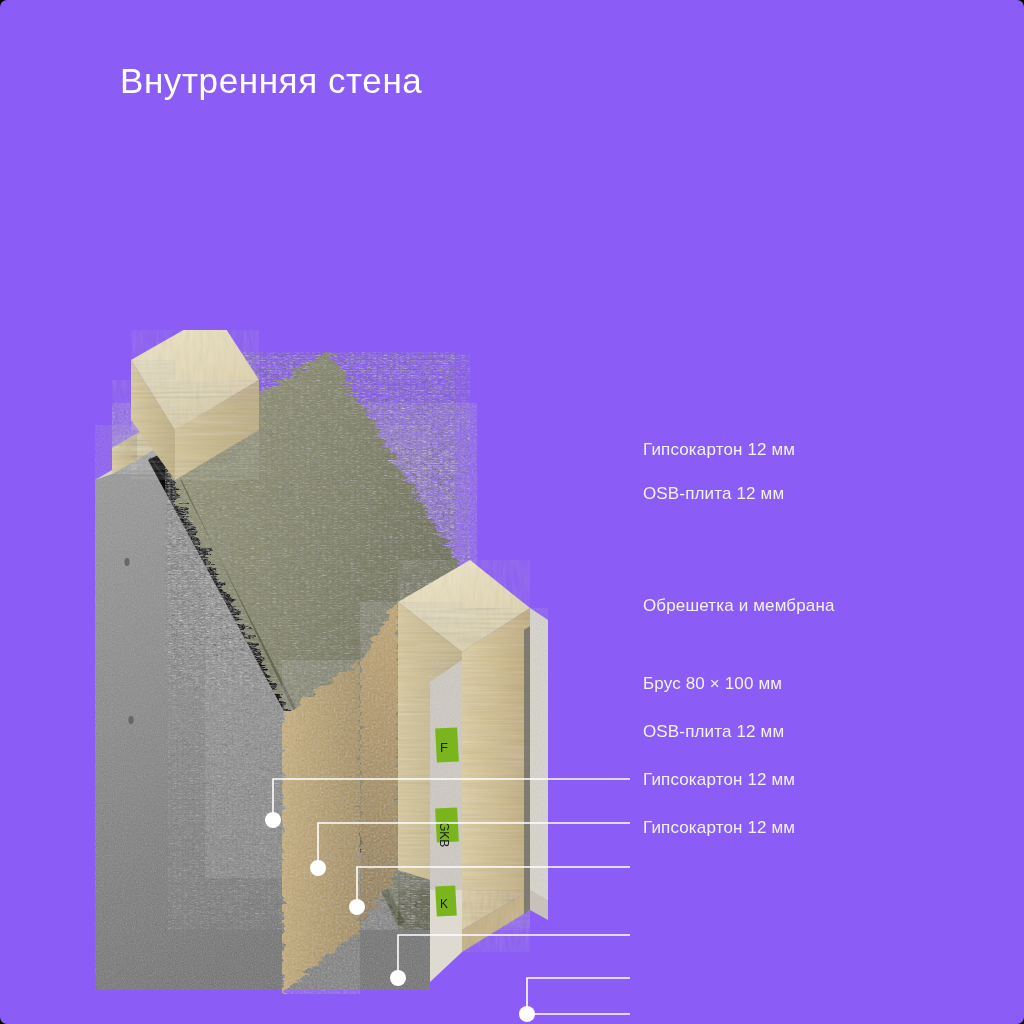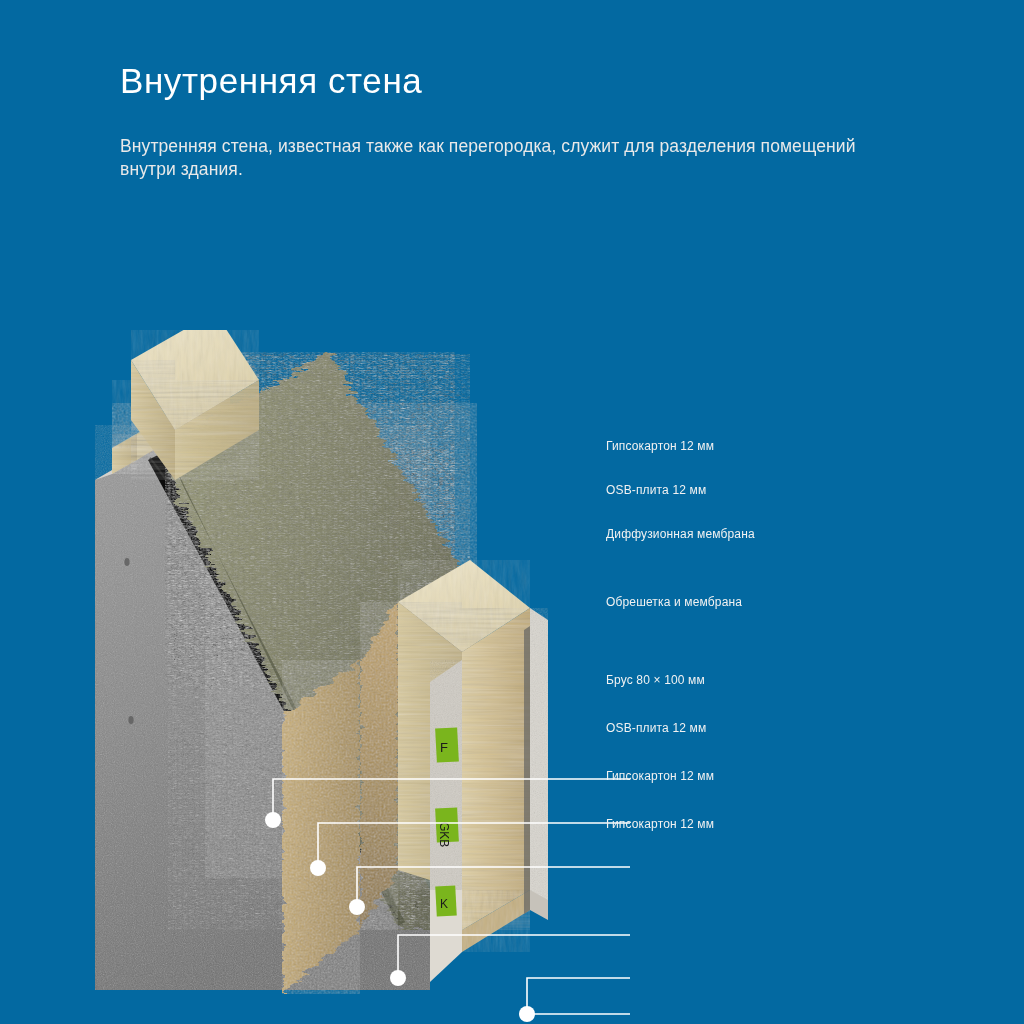--- a/index.html
+++ b/index.html
@@ -1,63 +1,62 @@
 <!DOCTYPE html>
 <html lang="ru"><head>
 <meta charset="utf-8">
 <style>
   html,body{margin:0;padding:0;background:#000;}
   body{
     width:1024px;height:1024px;overflow:hidden;
     font-family:"Liberation Sans","DejaVu Sans",sans-serif;
     color:#ffffff;position:relative;
   }
-  .page{position:absolute;inset:0;background:#0369a1;}
+  .page{position:absolute;inset:0;background:#8b5cf6;border-radius:7px;}
 
   
   .header{position:absolute;left:120px;top:62px;width:790px;}
   .title{
     font-size:35px;font-weight:400;letter-spacing:.6px;
     color:#ffffff;margin:0 0 34px 0;line-height:1.1;
   }
   .para{margin:0 0 18px 0;}
   .para p{
     margin:0 0 14px 0;font-size:17.5px;line-height:1.32;
     color:#e9e9e9;font-weight:400;letter-spacing:.1px;
   }
 
   
   .stage{position:absolute;left:0;top:330px;width:1024px;height:694px;}
   .art{position:absolute;left:0;top:0;width:1024px;height:694px;}
 
   
   .labels{position:absolute;left:0;top:0;width:1024px;height:694px;}
   .label{
-    position:absolute;left:606px;
-    font-size:12px;line-height:1.42;color:#f2f2f2;
+    position:absolute;left:643px;
+    font-size:17px;line-height:1.42;color:#f2f2f2;
     white-space:nowrap;letter-spacing:.15px;
   }
   .l0{top:108px;}
   .l1{top:152px;}
   .l2{top:196px;}
   .l3{top:264px;}
   .l4{top:342px;}
   .l5{top:390px;}
   .l6{top:438px;}
   .l7{top:486px;}
 </style>
 </head>
 <body>
 
 <div class="page">
 
   <div class="header">
     <h1 class="title">Внутренняя стена</h1>
     <div class="para">
-      <p>Внутренняя стена, известная также как перегородка, служит для разделения помещений внутри здания.</p>
     </div>
   </div>
 
   <div class="stage">
 
     <svg class="art" viewBox="0 0 1024 694" preserveAspectRatio="none">
       <defs>
 
         <filter id="fGrain" x="0" y="0" width="100%" height="100%">
           <feTurbulence type="fractalNoise" baseFrequency="0.9" numOctaves="4" seed="7" result="n"></feTurbulence>
@@ -253,21 +252,20 @@
         <circle cx="523" cy="732" r="8"></circle>
         <circle cx="521" cy="780" r="8"></circle>
         <circle cx="519" cy="828" r="8"></circle>
       </g>
     </svg>
 
     <div class="labels">
       <div class="label l0">Гипсокартон 12 мм</div>
       <div class="label l1">OSB-плита 12 мм</div>
       <div class="label l2">
-        <div>Диффузионная мембрана</div>
       </div>
       <div class="label l3">
         <div>Обрешетка и мембрана</div>
       </div>
       <div class="label l4">Брус 80 × 100 мм</div>
       <div class="label l5">OSB-плита 12 мм</div>
       <div class="label l6">Гипсокартон 12 мм</div>
       <div class="label l7">Гипсокартон 12 мм</div>
     </div>
 

